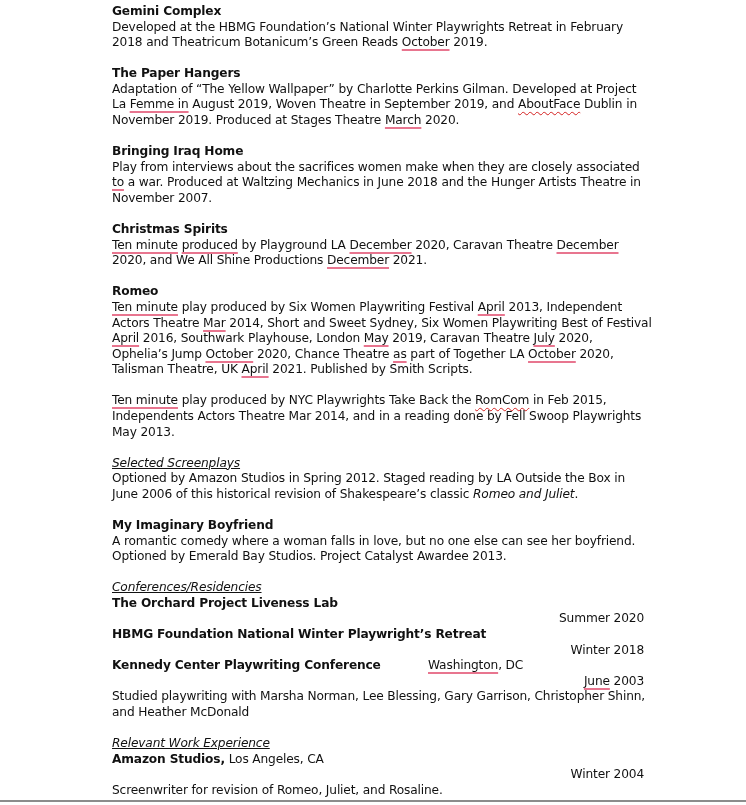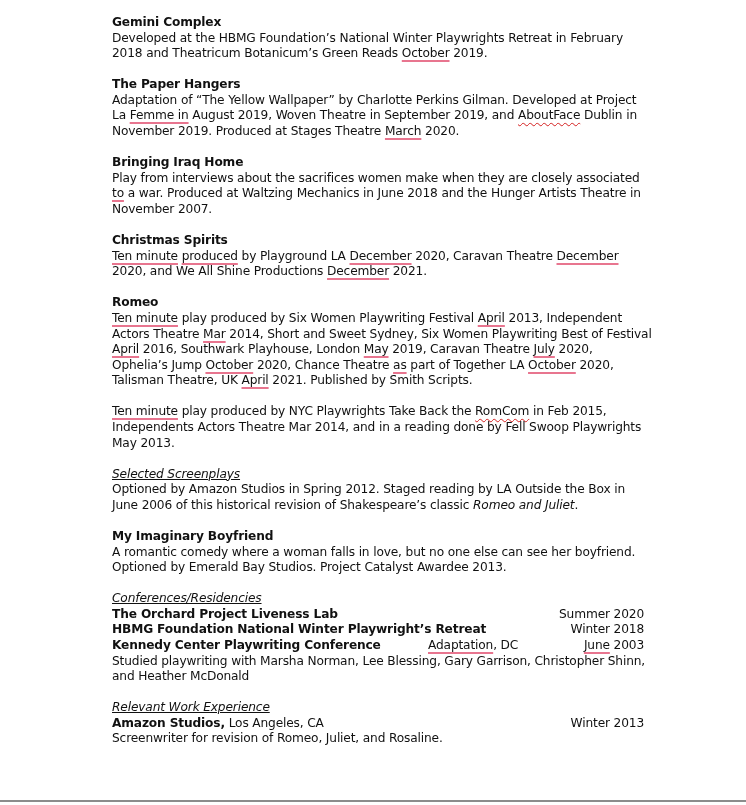--- a/index.html
+++ b/index.html
@@ -7,27 +7,27 @@
     width: 746px; height: 805px; overflow: hidden;
     background: #ffffff;
     font-family: "DejaVu Sans", sans-serif;
     color: #111111;
     position: relative;
   }
   .page {
     position: absolute; left: 112px; top: 4px; width: 540px;
     font-size: 12.2px; line-height: 15.6px; letter-spacing: -0.15px;
   }
-  .entry { margin-bottom: 15.5px; margin-top: 11px; }
+  .entry { margin-bottom: 15.5px; }
   .title { font-weight: bold; display: block; }
   .desc { display: block; }
   .section-head { font-style: italic; text-decoration: underline; display: block; }
   .g { text-decoration: underline; text-decoration-color: #e8758f; text-decoration-thickness: 2px; text-underline-offset: 3px; }
   .s { text-decoration: underline wavy; text-decoration-color: #d42020; text-decoration-thickness: 1px; text-underline-offset: 3px; }
-  .row { display: flex; justify-content: flex-start; }
+  .row { display: flex; justify-content: flex-start; flex-direction: column; }
   .row .loc { position: absolute; left: 316px; }
   .row { position: relative; }
   .row .date { margin-left: auto; padding-right: 8px; }
   .bottom-rule {
     position: absolute; left: 0; right: 0; top: 800px; height: 2px; background: #8c8c8c;
   }
 </style>
 </head>
 <body>
 
@@ -77,30 +77,30 @@
     <div class="row">
       <span class="title">The Orchard Project Liveness Lab</span>
       <span class="date">Summer 2020</span>
     </div>
     <div class="row">
       <span class="title">HBMG Foundation National Winter Playwright’s Retreat</span>
       <span class="date">Winter 2018</span>
     </div>
     <div class="row">
       <span class="title">Kennedy Center Playwriting Conference</span>
-      <span class="loc"><span class="g">Adaptation</span><span>, DC</span></span>
+      <span class="loc"><span class="g">Washington</span><span>, DC</span></span>
       <span class="date"><span class="g">June</span><span> 2003</span></span>
     </div>
     <span class="desc">Studied playwriting with Marsha Norman, Lee Blessing, Gary Garrison, Christopher Shinn, and Heather McDonald</span>
   </div>
 
   <div class="entry">
     <span class="section-head">Relevant Work Experience</span>
     <div class="row">
       <span><b>Amazon Studios,</b><span> Los Angeles, CA</span></span>
-      <span class="date">Winter 2013</span>
+      <span class="date">Winter 2004</span>
     </div>
     <span class="desc">Screenwriter for revision of Romeo, Juliet, and Rosaline.</span>
   </div>
 
 </div>
 
 <div class="bottom-rule"></div>
 
 </body></html>

